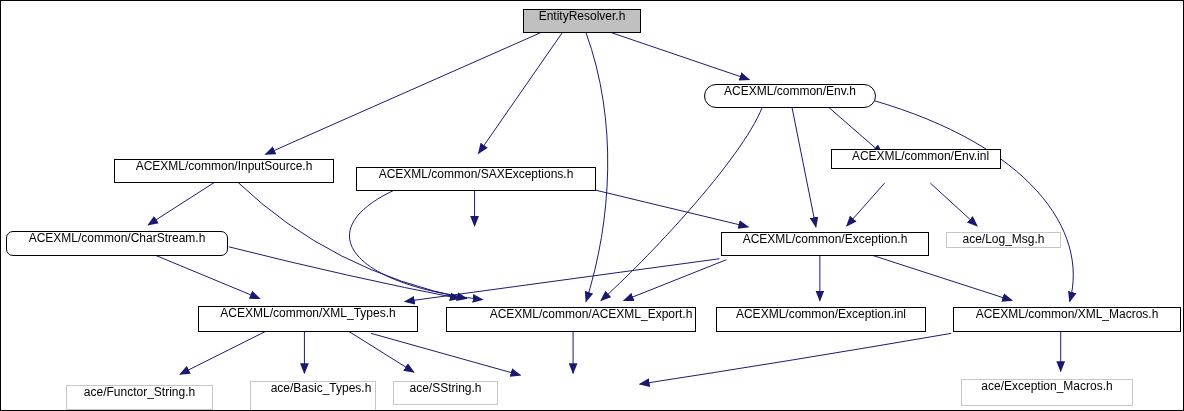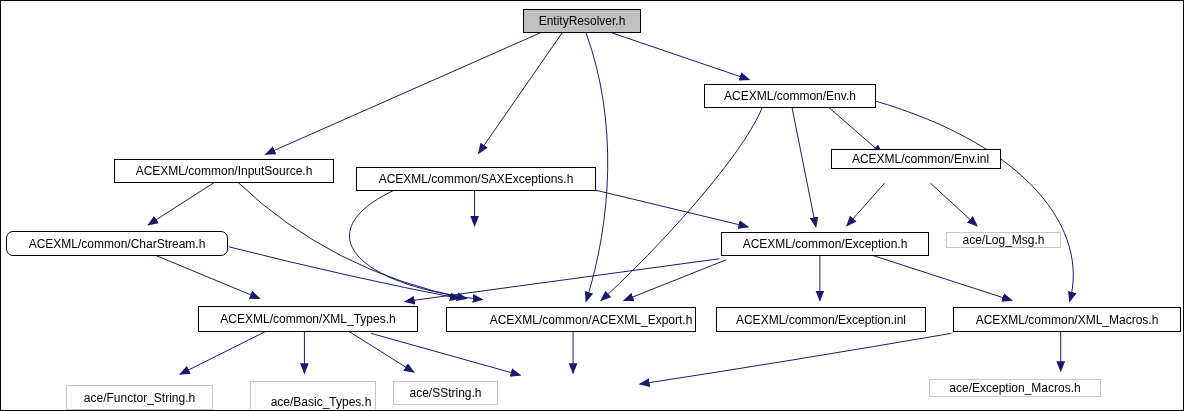--- a/index.html
+++ b/index.html
@@ -8,21 +8,21 @@
     width:1184px;height:411px;
     background:#ffffff;
     border:1px solid #000;
     box-sizing:border-box;
     overflow:hidden;
     font-family:"Liberation Sans", sans-serif;
   }
   #edge-layer{position:absolute;left:0;top:0;width:100%;height:100%;}
   .node{
     position:absolute;
-    display:flex;align-items:center;justify-content:center;
+    display:flex;justify-content:center;
     background:#ffffff;
     border:1px solid #000000;
     box-sizing:border-box;
     font-size:12px;color:#000000;
     white-space:nowrap;
     cursor:pointer;
   }
   .node.root{background:#c0c0c0;}
   .node.external{border-color:#c6c6c6;}
   .node span{display:block;line-height:1;}
@@ -62,21 +62,21 @@
       <path d="M303,331 L303,374" fill="none" stroke="#191970" stroke-width="1" marker-end="url(#arrow)"></path>
       <path d="M346,331 L413,373" fill="none" stroke="#191970" stroke-width="1" marker-end="url(#arrow)"></path>
       <path d="M370,334 L520,376" fill="none" stroke="#191970" stroke-width="1" marker-end="url(#arrow)"></path>
       <path d="M573,331 L573,374" fill="none" stroke="#191970" stroke-width="1" marker-end="url(#arrow)"></path>
       <path d="M1063,331 L1063,372" fill="none" stroke="#191970" stroke-width="1" marker-end="url(#arrow)"></path>
       <path d="M953,334 Q790,362 640,385" fill="none" stroke="#191970" stroke-width="1" marker-end="url(#arrow)"></path>
     </svg>
 <div class="node root" style="left: 522px; top: 8px; width: 118px; height: 24px;">
       <span>EntityResolver.h</span>
     </div>
-    <div class="node" style="left: 703px; top: 83px; width: 172px; height: 24px;">
+    <div class="node" style="left: 703px; top: 83px; width: 172px; height: 24px; border-radius: 12px;">
       <span>ACEXML/common/Env.h</span>
     </div>
     <div class="node" style="left: 113px; top: 158px; width: 220px; height: 24px;">
       <span>ACEXML/common/InputSource.h</span>
     </div>
     <div class="node" style="left: 355px; top: 158px; width: 240px; height: 24px; margin-top: 8px;">
       <span>ACEXML/common/SAXExceptions.h</span>
     </div>
     <div class="node" style="left: 830px; top: 148px; width: 170px; height: 20px; padding-left: 9px;">
       <span>ACEXML/common/Env.inl</span>
@@ -107,16 +107,16 @@
     </div>
     <div class="node external" style="left: 249px; top: 380px; width: 126px; height: 42px; padding-left: 16px;">
       <span>ace/Basic_Types.h</span>
     </div>
     <div class="node external" style="left: 392px; top: 380px; width: 105px; height: 24px;">
       <span>ace/SString.h</span>
     </div>
     <div class="node external" style="left: 542px; top: 380px; width: 112px; height: 24px; margin-top: 40px;">
       <span>ace/config-all.h</span>
     </div>
-    <div class="node external" style="left: 928px; top: 378px; width: 172px; height: 18px;">
+    <div class="node external" style="left: 960px; top: 378px; width: 172px; height: 27px;">
       <span>ace/Exception_Macros.h</span>
     </div>
   </div>
 
 </body></html>

